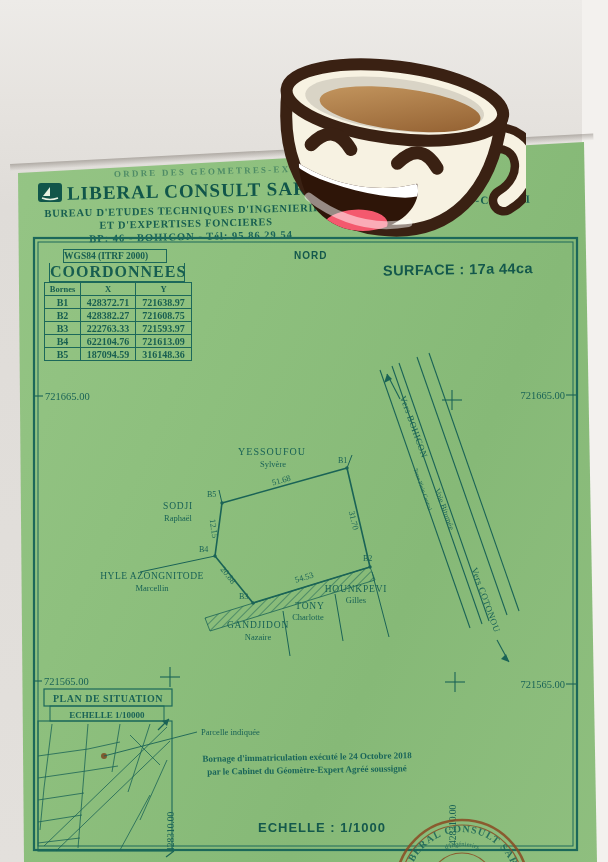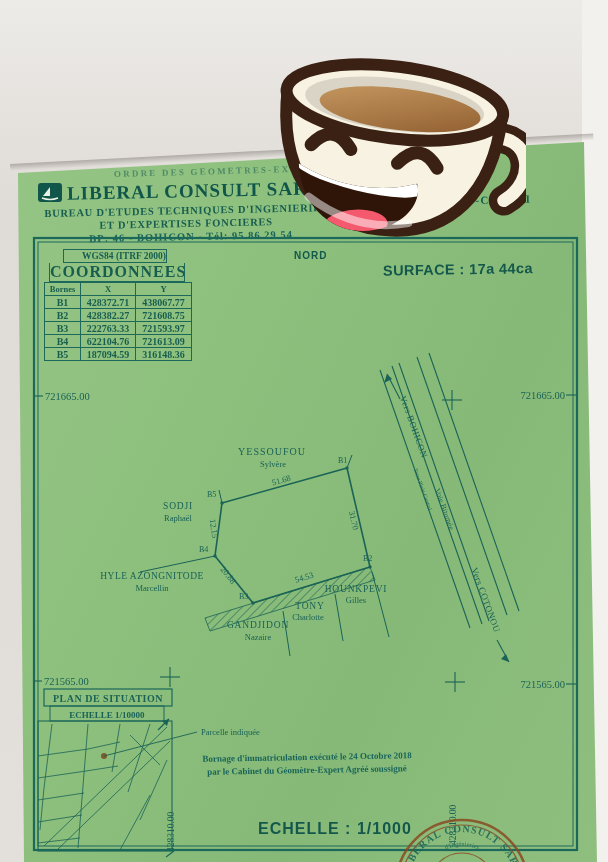--- a/index.html
+++ b/index.html
@@ -25,32 +25,32 @@
   .contact{left:46px;top:231px;width:290px;font-size:10.5px;font-weight:bold;letter-spacing:1px;
          text-align:center;color:#1a655a;transform:rotate(-1.2deg);}
   .location{left:458px;top:193px;width:110px;font-size:11px;font-weight:bold;letter-spacing:1.5px;
          color:#175e50;transform:rotate(-1.6deg);}
   .nord{left:294px;top:250px;width:70px;font-size:10px;font-weight:bold;letter-spacing:1px;
          color:#14584c;font-family:"Liberation Sans",sans-serif;}
   .surface{left:383px;top:261px;width:190px;font-size:14.5px;font-weight:bold;letter-spacing:.4px;
          color:#14584c;font-family:"Liberation Sans",sans-serif;transform:rotate(-1deg);}
   .tblwrap{left:44px;top:249px;width:148px;color:#175e50;}
   .wgs{margin-left:19px;width:102px;border:1.2px solid #1c685a;font-size:9.5px;font-weight:bold;
-       text-align:right;padding:1px 0;}
+       text-align:left;padding:1px 0;}
   .coordtitle{margin-left:5px;width:134px;border:1.2px solid #1c685a;border-top:none;font-size:16px;
        font-weight:bold;letter-spacing:1px;text-align:center;padding:0;}
   table.coords{border-collapse:collapse;margin-top:0;width:148px;}
   table.coords th,table.coords td{border:1px solid #1c685a;font-size:10px;font-weight:bold;
        text-align:center;padding:0 3px;height:12px;color:#175e50;}
   table.coords th{font-size:8.5px;}
   .notes1{left:176px;top:752px;width:262px;text-align:center;font-size:9px;font-weight:bold;
        color:#1a655a;transform:rotate(-1deg);}
   .notes2{left:176px;top:765px;width:262px;text-align:center;font-size:9px;font-weight:bold;
        color:#1a655a;transform:rotate(-1deg);}
-  .scale1000{left:258px;top:820px;width:200px;font-size:16px;font-weight:bold;letter-spacing:1px;
+  .scale1000{left:258px;top:820px;width:200px;font-size:13px;font-weight:bold;letter-spacing:1px;
        color:#14584c;font-family:"Liberation Sans",sans-serif;}
   svg text{font-family:"Liberation Serif",serif;fill:#1a6356;}
 </style>
 </head>
 <body>
 
 <div class="photo">
 
   <div class="abs bg-right"></div>
   <div class="abs edge-shadow"></div>
@@ -79,21 +79,21 @@
     <table class="coords">
       <tbody>
           <tr>
         <th style="width:34px">Bornes</th>
         <th style="width:56px">X</th>
         <th style="width:58px">Y</th>
       </tr>
       <tr>
         <td>B1</td>
         <td>428372.71</td>
-        <td>438067.77</td>
+        <td>721638.97</td>
       </tr>
       <tr>
         <td>B2</td>
         <td>428382.27</td>
         <td>721608.75</td>
       </tr>
       <tr>
         <td>B3</td>
         <td>222763.33</td>
         <td>721593.97</td>

